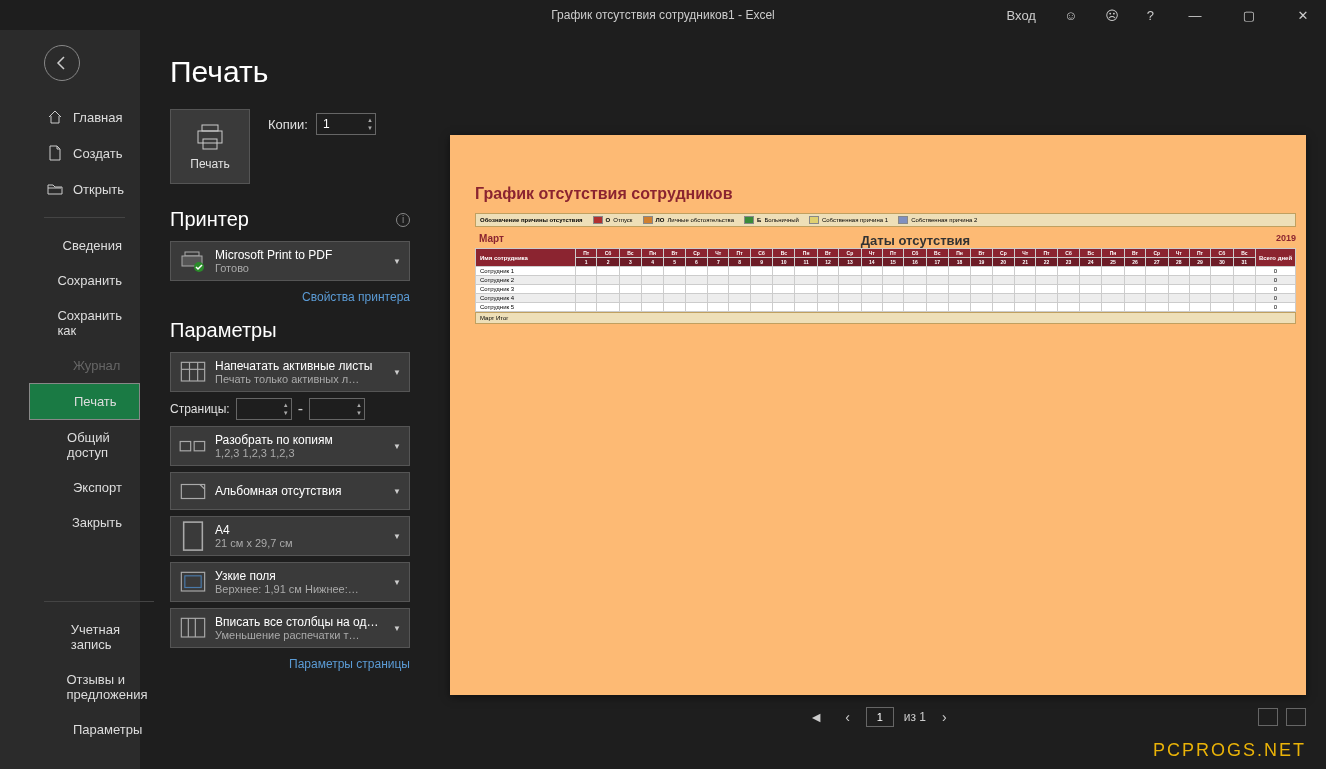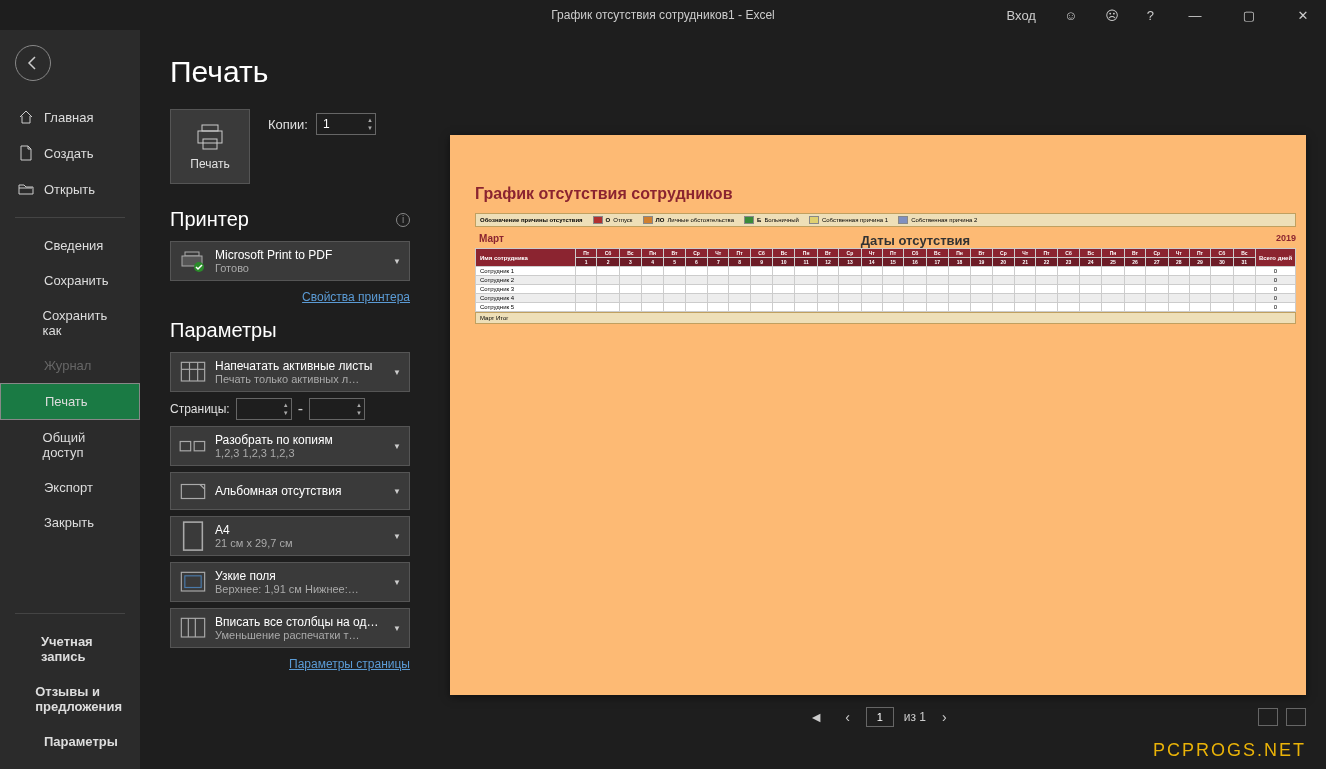--- a/index.html
+++ b/index.html
@@ -8,29 +8,29 @@
 .titlebar { height: 30px; background: #1e1e1e; display: flex; align-items: center; justify-content: center; position: relative; }
 .titlebar-title { font-size: 12px; color: #ccc; }
 .titlebar-right { position: absolute; right: 0; display: flex; align-items: center; gap: 8px; }
 .titlebar-right span, .titlebar-right div { color: #ccc; font-size: 13px; padding: 4px 10px; cursor: pointer; }
 .tb-login { font-size: 12px; }
 .tb-face { font-size: 16px; }
 .tb-btn { width: 46px; text-align: center; }
 
 .main { display: flex; height: calc(100% - 30px); }
 
-.sidebar { width: 140px; background: #2b2b2b; padding-top: 10px; position: relative; }
+.sidebar { width: 140px; background: #2b2b2b; padding-top: 10px; position: relative; padding-left: 29px; }
 .back-btn { width: 36px; height: 36px; border: 1px solid #888; border-radius: 50%; margin: 5px 0 18px 15px; display: flex; align-items: center; justify-content: center; cursor: pointer; }
 .back-btn svg { width: 16px; height: 16px; }
 .nav-item { padding: 10px 18px; font-size: 13px; color: #ddd; cursor: pointer; display: flex; align-items: center; gap: 10px; }
 .nav-item.active { background: #1a7a44; border: 1px solid #888; }
 .nav-item.disabled { color: #666; }
 .nav-divider { height: 1px; background: #444; margin: 10px 15px; }
 .nav-icon { width: 16px; height: 16px; flex-shrink: 0; }
-.sidebar-footer { position: absolute; bottom: 10px; width: 100%; font-weight: bold; }
+.sidebar-footer { position: absolute; bottom: 22px; width: 100%; }
 
 .settings-col { width: 290px; padding: 25px 20px 0 30px; }
 .page-title { font-size: 30px; font-weight: 300; color: #fff; margin-bottom: 20px; }
 
 .print-button-row { display: flex; align-items: flex-start; gap: 18px; margin-bottom: 24px; }
 .print-big-btn { width: 80px; height: 75px; background: #3a3a3a; border: 1px solid #555; display: flex; flex-direction: column; align-items: center; justify-content: center; gap: 6px; cursor: pointer; }
 .print-big-btn svg { width: 32px; height: 28px; }
 .print-big-btn span { font-size: 12px; }
 .copies-row { display: flex; align-items: center; gap: 8px; margin-top: 4px; }
 .copies-label { font-size: 13px; }
@@ -42,21 +42,21 @@
 .info-icon { width: 14px; height: 14px; border: 1px solid #888; border-radius: 50%; font-size: 10px; text-align: center; line-height: 12px; color: #888; }
 
 .dropdown { background: #3a3a3a; border: 1px solid #555; display: flex; align-items: center; padding: 6px 8px; margin-bottom: 6px; cursor: pointer; position: relative; }
 .dropdown-icon { width: 28px; height: 24px; margin-right: 8px; flex-shrink: 0; display: flex; align-items: center; justify-content: center; }
 .dropdown-text { flex: 1; overflow: hidden; }
 .dropdown-text .line1 { font-size: 12px; color: #fff; white-space: nowrap; overflow: hidden; text-overflow: ellipsis; }
 .dropdown-text .line2 { font-size: 11px; color: #aaa; white-space: nowrap; overflow: hidden; text-overflow: ellipsis; }
 .dropdown-arrow { font-size: 8px; color: #ccc; margin-left: 6px; }
 
 .link-right { text-align: right; margin-bottom: 14px; }
-.link-right a { color: #5b9bd5; font-size: 12px; text-decoration: underline; cursor: pointer; }
+.link-right a { color: #5b9bd5; font-size: 12px; cursor: pointer; }
 
 .pages-row { display: flex; align-items: center; gap: 6px; margin-bottom: 6px; }
 .pages-row label { font-size: 12px; }
 .pages-row .spinner { width: 56px; }
 .pages-row .dash { color: #ccc; }
 
 .preview-col { flex: 1; padding: 105px 20px 10px 20px; display: flex; flex-direction: column; }
 .preview-page { background: #fdba74; width: 100%; height: 560px; box-shadow: 0 2px 8px rgba(0,0,0,0.5); padding: 50px 10px 10px 25px; color: #000; position: relative; }
 .doc-title { color: #8b2430; font-size: 16px; font-weight: bold; margin-bottom: 10px; }
 

